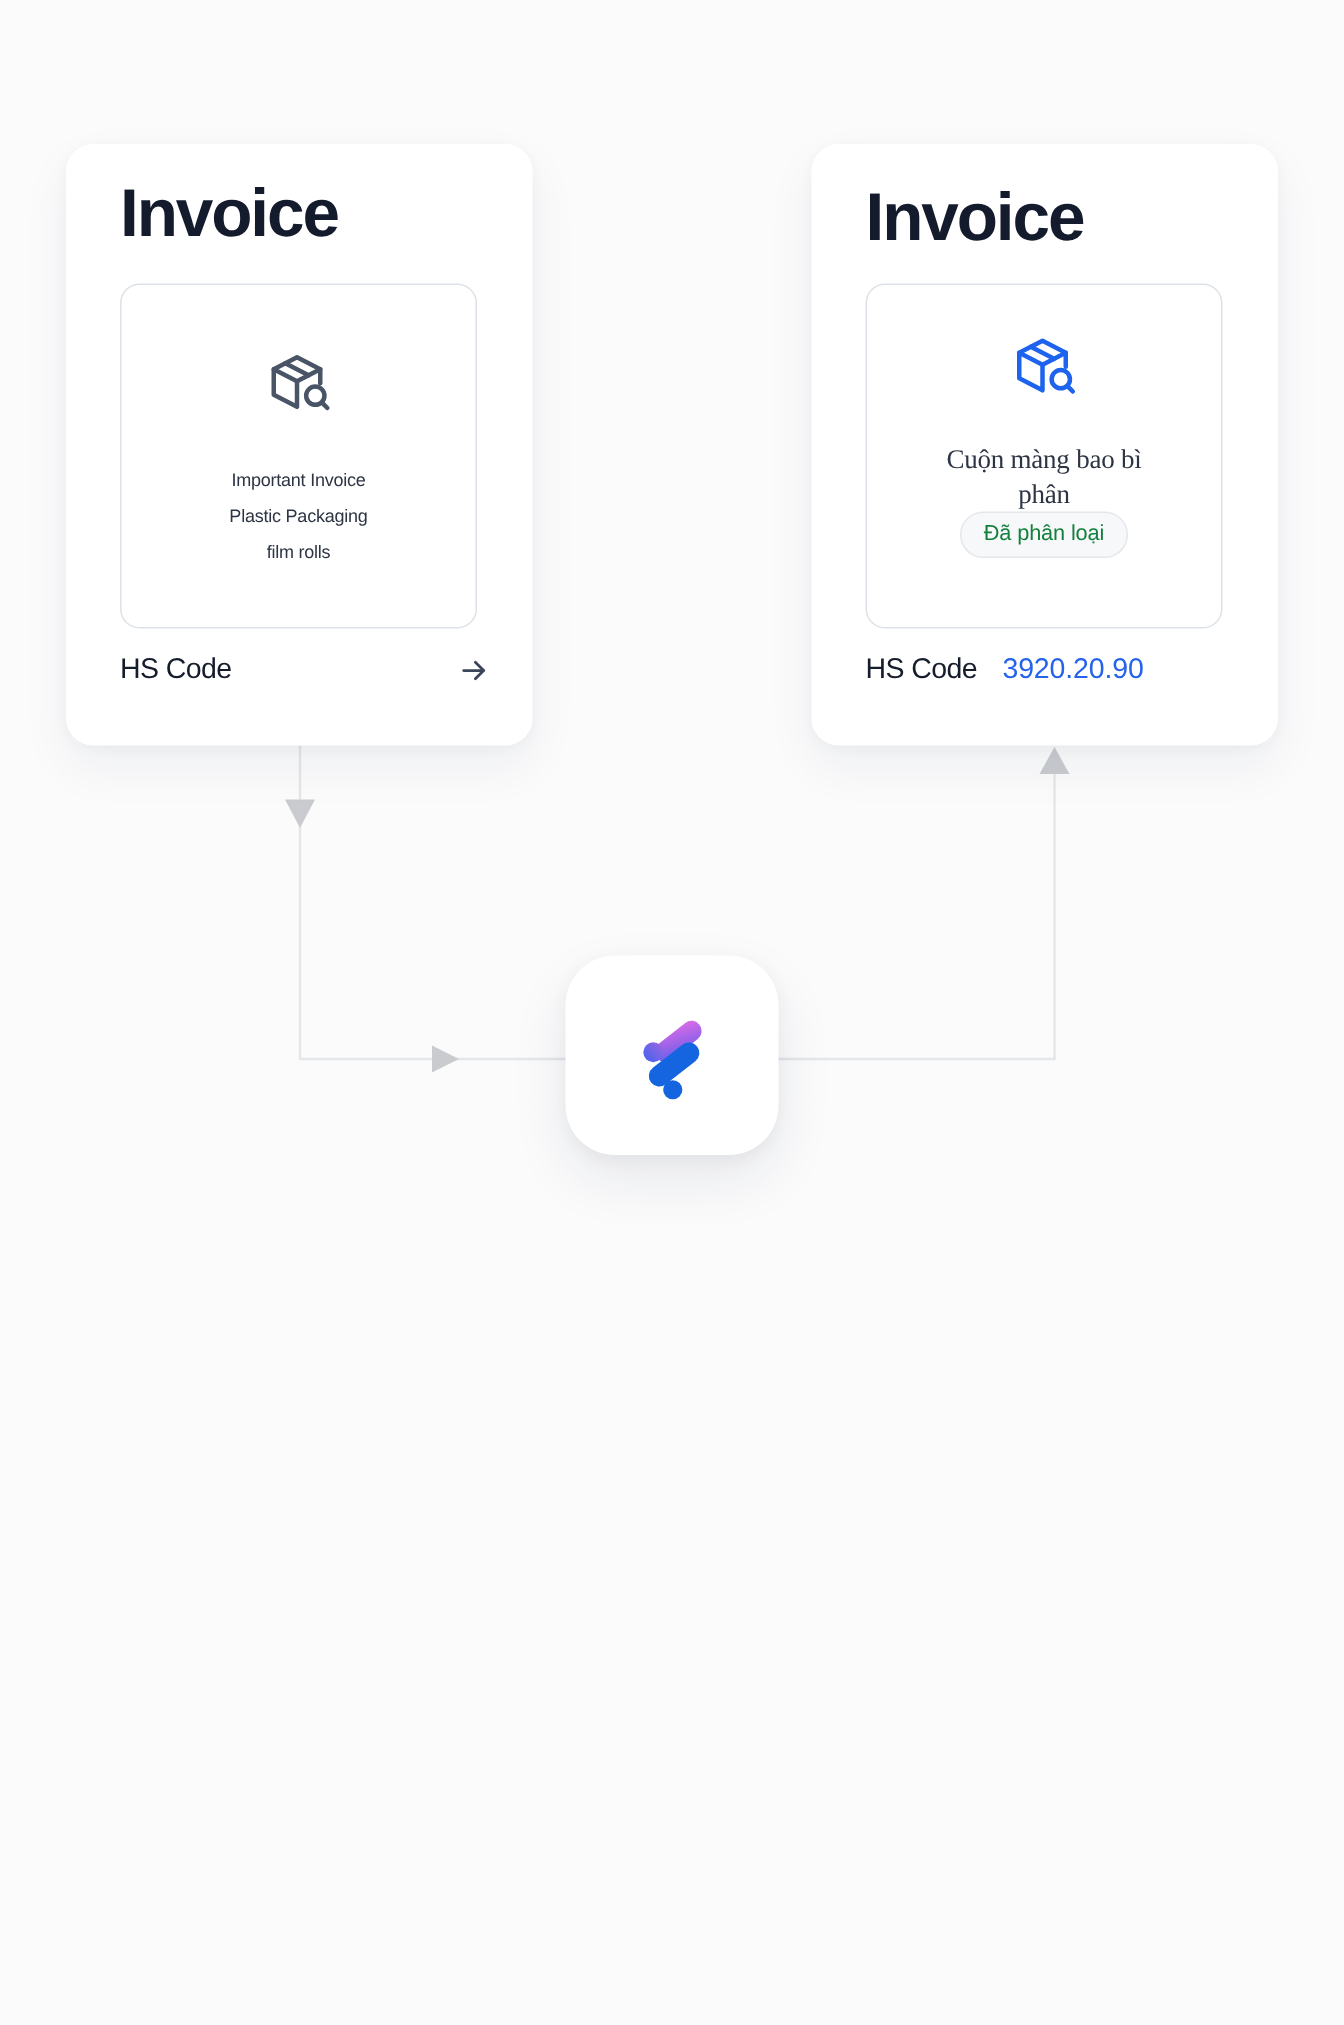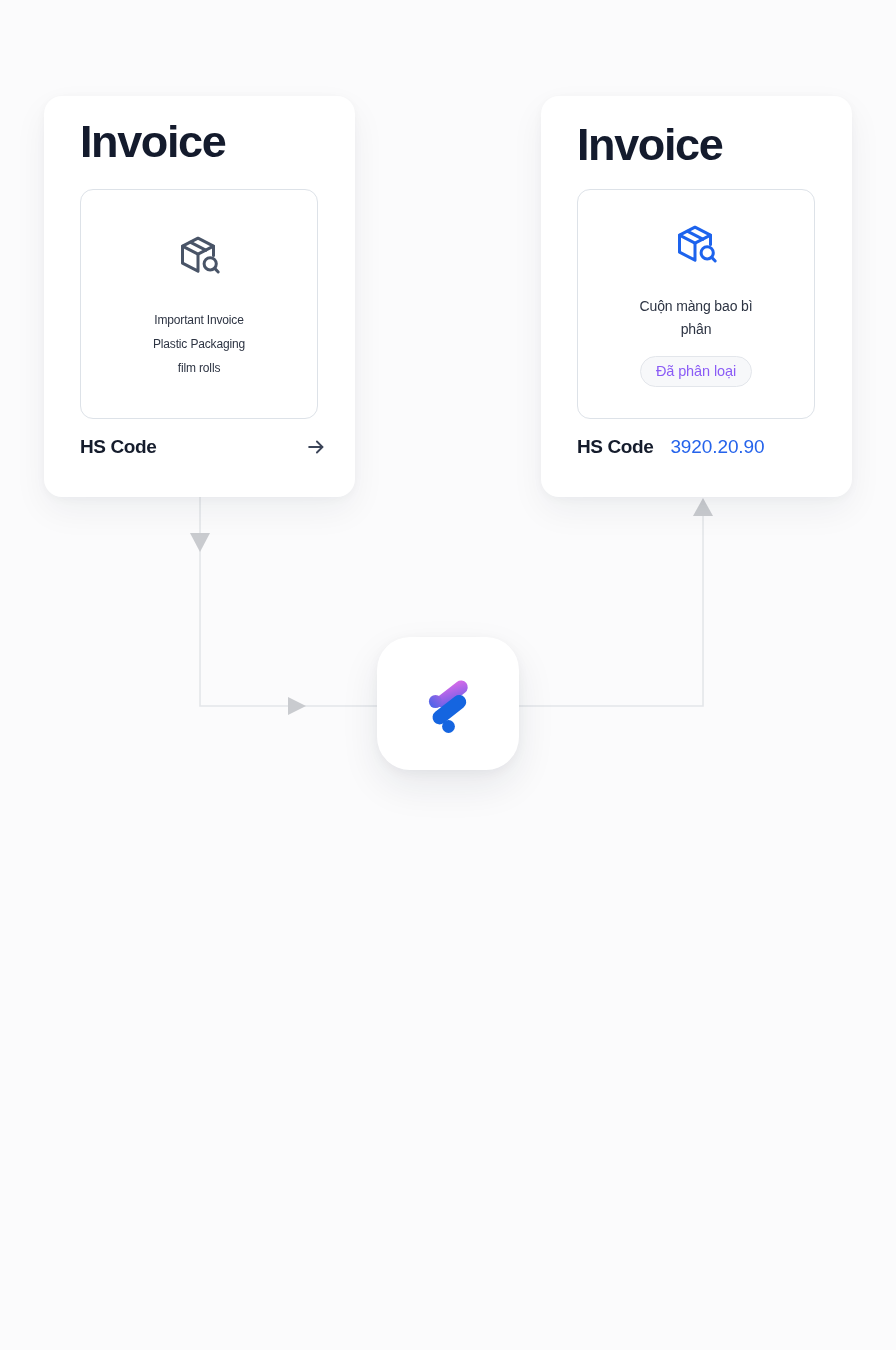--- a/index.html
+++ b/index.html
@@ -104,51 +104,51 @@
     margin-top: 28px;
     width: 200px;
     text-align: center;
     font-size: 12px;
     line-height: 24px;
     color: #2d3443;
     letter-spacing: -0.15px;
   }
   .card-right .product-text {
     margin-top: 26px;
-    font-size: 14px;
+    font-size: 18px;
     line-height: 23px;
+    font-family: Liberation Serif, serif;
   }
 
   .status-badge {
-    margin-top: 15px;
     display: inline-block;
     padding: 5px 15px 6px 15px;
     border: 1px solid #e3e6eb;
     border-radius: 999px;
     background: #f7f8fa;
     font-size: 14.5px;
     line-height: 18px;
-    color: #8b5cf6;
+    color: #15803d;
     letter-spacing: -0.1px;
   }
 
   .card-footer {
     position: absolute;
     left: 36px;
     right: 28px;
     top: 340px;
     display: flex;
     align-items: center;
   }
   .card-left .card-footer { justify-content: space-between; }
   .card-right .card-footer { justify-content: flex-start; gap: 17px; }
 
   .hs-label {
     font-size: 19px;
-    font-weight: 700;
+    font-weight: 400;
     color: #151c2c;
     letter-spacing: -0.4px;
   }
   .hs-value {
     font-size: 19px;
     font-weight: 400;
     color: #2563eb;
     letter-spacing: -0.1px;
   }
   .arrow-right-icon {

